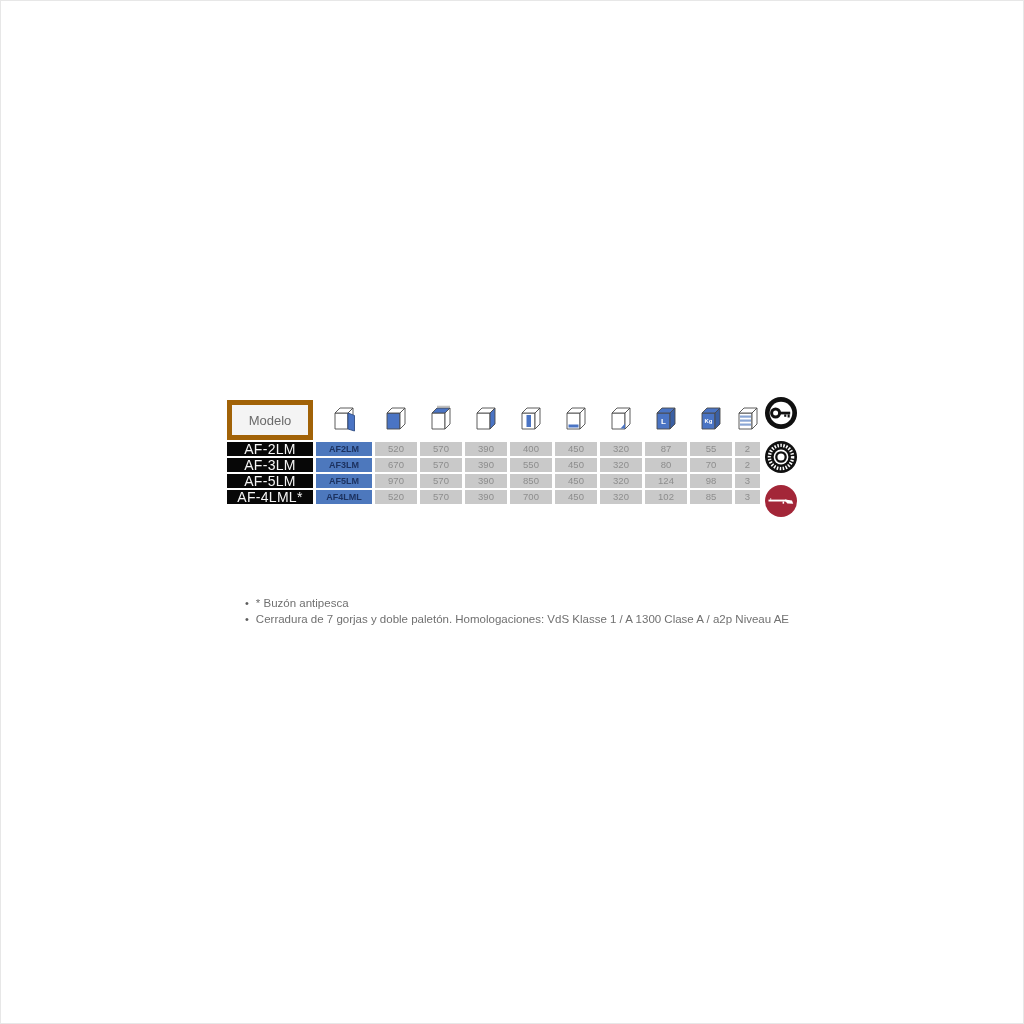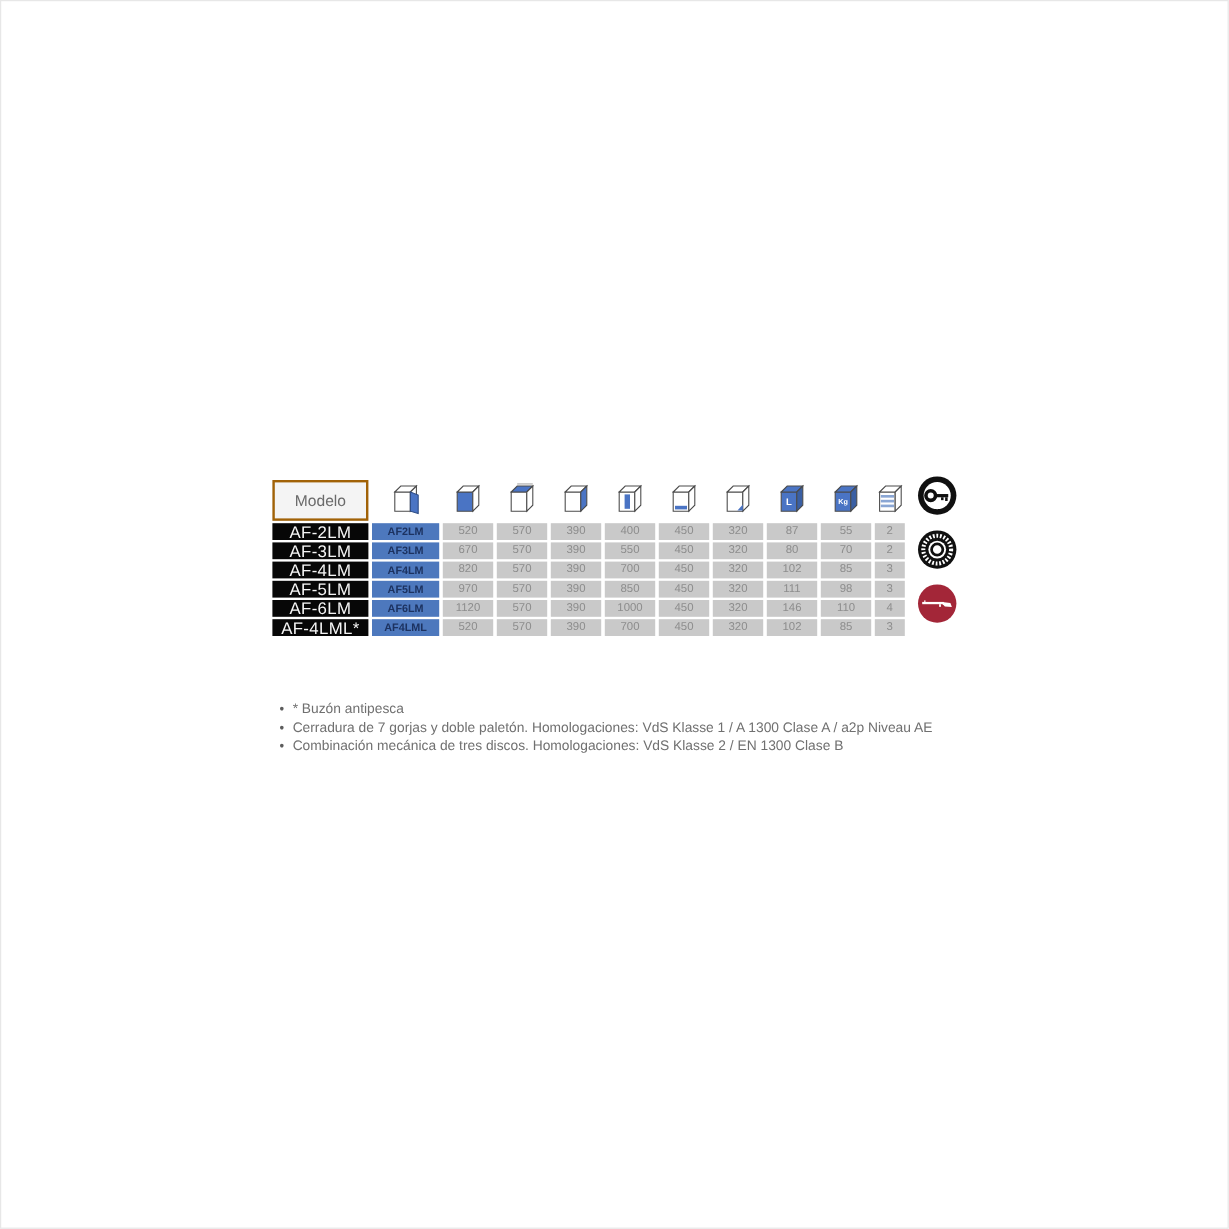--- a/index.html
+++ b/index.html
@@ -8,21 +8,21 @@
     background:#ffffff;overflow:hidden;
     font-family:"Liberation Sans", sans-serif;
   }
   .frame{position:absolute;inset:0;border:1px solid #e7e7e7;pointer-events:none;}
 
   
   .spec-wrap{position:absolute;left:224px;top:398px;}
   table.spec{border-collapse:separate;border-spacing:3px 2px;}
   table.spec th, table.spec td{padding:0;text-align:center;vertical-align:middle;}
   th.modelo{
-    width:76px;height:30px;background:#f4f4f4;border:2px solid #a16207;
+    width:76px;height:30px;background:#f4f4f4;border:5px solid #a16207;
     font-size:13px;font-weight:normal;color:#6a6a6a;
   }
   th.icon-th{background:#ffffff;height:30px;vertical-align:bottom;padding-bottom:1px;}
   td.model{
     width:76px;height:14px;background:#070707;color:#f5f5f5;
     font-size:14px;letter-spacing:.3px;line-height:14px;
   }
   td.code{
     width:56px;background:#4d78bd;color:#1c3260;
     font-size:9px;font-weight:bold;line-height:14px;margin-top:30px;
@@ -31,21 +31,21 @@
     width:42px;background:#c9c9c9;color:#8d8d8d;
     font-size:9.5px;line-height:14px;
   }
   td.num.shelfcol{width:25px;}
 
   
   .badges{position:absolute;left:764px;top:396px;width:34px;}
   .badge{width:34px;height:34px;margin-bottom:6px;}
 
   
-  .notes{position:absolute;left:229px;top:580px;list-style:none;margin:4px;padding:0;}
+  .notes{position:absolute;left:229px;top:580px;list-style:none;margin:16px;padding:0;}
   .notes li{font-size:11.5px;color:#707070;line-height:15.5px;white-space:nowrap;}
   .notes .dot{color:#5c5c5c;margin-right:7px;font-size:11px;}
   svg text{font-family:"Liberation Sans", sans-serif;}
 </style>
 </head>
 <body>
 
 <div class="frame"></div>
 
 <div class="spec-wrap">
@@ -138,57 +138,31 @@
           <td class="num">570</td>
           <td class="num">390</td>
           <td class="num">550</td>
           <td class="num">450</td>
           <td class="num">320</td>
           <td class="num">80</td>
           <td class="num">70</td>
           <td class="num shelfcol">2</td>
         </tr>
         <tr>
-          <td class="model">AF-4LM</td>
-          <td class="code">AF4LM</td>
-          <td class="num">820</td>
-          <td class="num">570</td>
-          <td class="num">390</td>
-          <td class="num">700</td>
-          <td class="num">450</td>
-          <td class="num">320</td>
-          <td class="num">102</td>
-          <td class="num">85</td>
-          <td class="num shelfcol">3</td>
-        </tr>
-        <tr>
           <td class="model">AF-5LM</td>
           <td class="code">AF5LM</td>
           <td class="num">970</td>
           <td class="num">570</td>
           <td class="num">390</td>
           <td class="num">850</td>
           <td class="num">450</td>
           <td class="num">320</td>
-          <td class="num">111</td>
+          <td class="num">124</td>
           <td class="num">98</td>
           <td class="num shelfcol">3</td>
-        </tr>
-        <tr>
-          <td class="model">AF-6LM</td>
-          <td class="code">AF6LM</td>
-          <td class="num">1120</td>
-          <td class="num">570</td>
-          <td class="num">390</td>
-          <td class="num">1000</td>
-          <td class="num">450</td>
-          <td class="num">320</td>
-          <td class="num">146</td>
-          <td class="num">110</td>
-          <td class="num shelfcol">4</td>
         </tr>
         <tr>
           <td class="model">AF-4LML*</td>
           <td class="code">AF4LML</td>
           <td class="num">520</td>
           <td class="num">570</td>
           <td class="num">390</td>
           <td class="num">700</td>
           <td class="num">450</td>
           <td class="num">320</td>
@@ -220,14 +194,13 @@
     <rect x="4.5" y="15.6" width="18" height="1.9" fill="#ffffff"></rect>
     <rect x="6.2" y="14.3" width="1" height="1.4" fill="#ffffff"></rect>
     <polygon points="21,15.6 28,16.6 29.2,19.8 23.4,19.4 21.6,17.5" fill="#ffffff"></polygon>
     <rect x="18.6" y="17.5" width="1.5" height="2.2" fill="#ffffff"></rect>
   </svg>
 </div>
 
 <ul class="notes">
   <li><span class="dot">•</span><span>* Buzón antipesca</span></li>
   <li><span class="dot">•</span><span>Cerradura de 7 gorjas y doble paletón. Homologaciones: VdS Klasse 1 / A 1300 Clase A / a2p Niveau AE</span></li>
-  <li><span class="dot">•</span><span>Combinación mecánica de tres discos. Homologaciones: VdS Klasse 2 / EN 1300 Clase B</span></li>
 </ul>
 
 </body></html>

